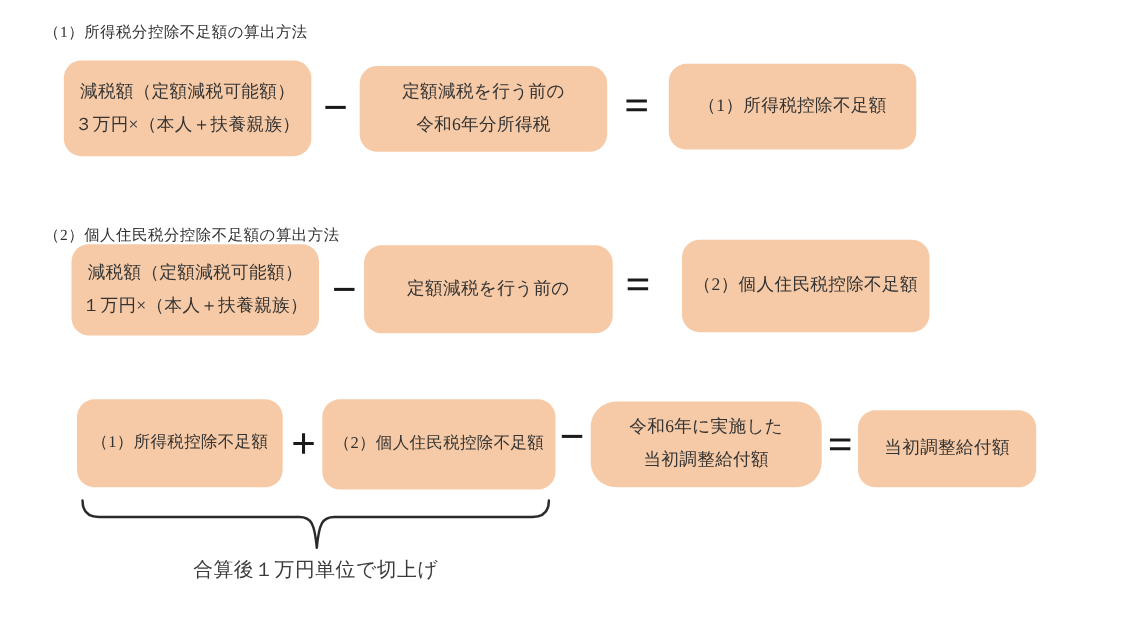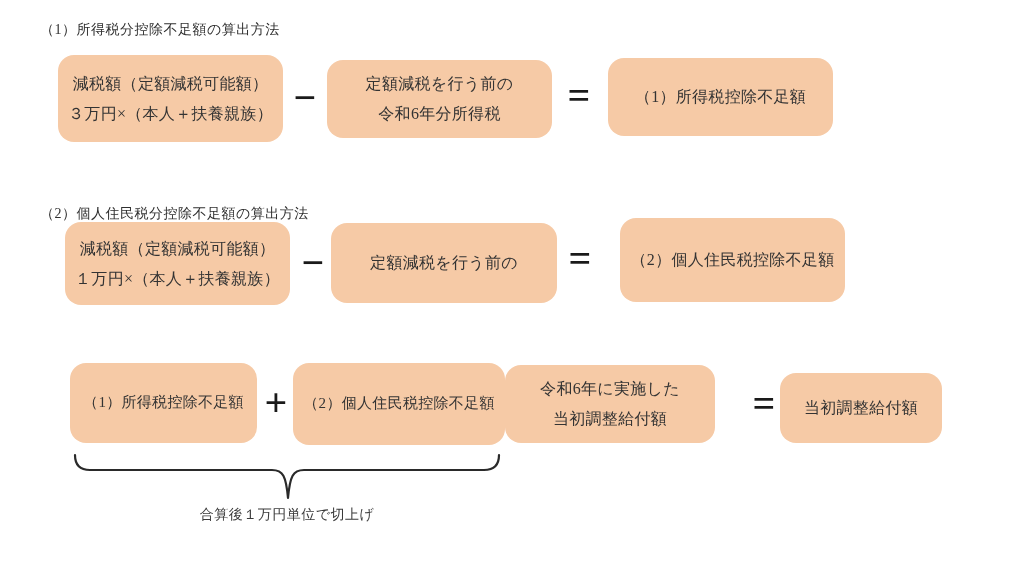--- a/index.html
+++ b/index.html
@@ -57,21 +57,21 @@
     top: 452px;
     width: 430px;
     height: 52px;
   }
   .brace-note {
     position: absolute;
     left: 72px;
     top: 506px;
     width: 430px;
     text-align: center;
-    font-size: 14px;
+    font-size: 18px;
     color: #3a3a3a;
     letter-spacing: 0.5px;
   }
 </style>
 </head>
 <body>
 
 <div class="canvas">
 
   <div class="heading" style="left:40px; top:21px;">（1）所得税分控除不足額の算出方法</div>
@@ -118,21 +118,21 @@
   </div>
 
   <div class="op" style="left:257px; top:384px;">+</div>
 
   <div class="box small-text" style="left:293px; top:363px; width:212px; height:82px;">
     <span>（2）個人住民税控除不足額</span>
   </div>
 
   <div class="op" style="left:501px; top:378px;">−</div>
 
-  <div class="box" style="left:505px; top:365px; width:210px; height:78px;">
+  <div class="box" style="left:537px; top:365px; width:210px; height:78px;border-radius:23px;">
     <span>令和6年に実施した</span>
     <span>当初調整給付額</span>
   </div>
 
   <div class="op" style="left:745px; top:385px;">=</div>
 
   <div class="box" style="left:780px; top:373px; width:162px; height:70px;">
     <span>当初調整給付額</span>
   </div>
 

